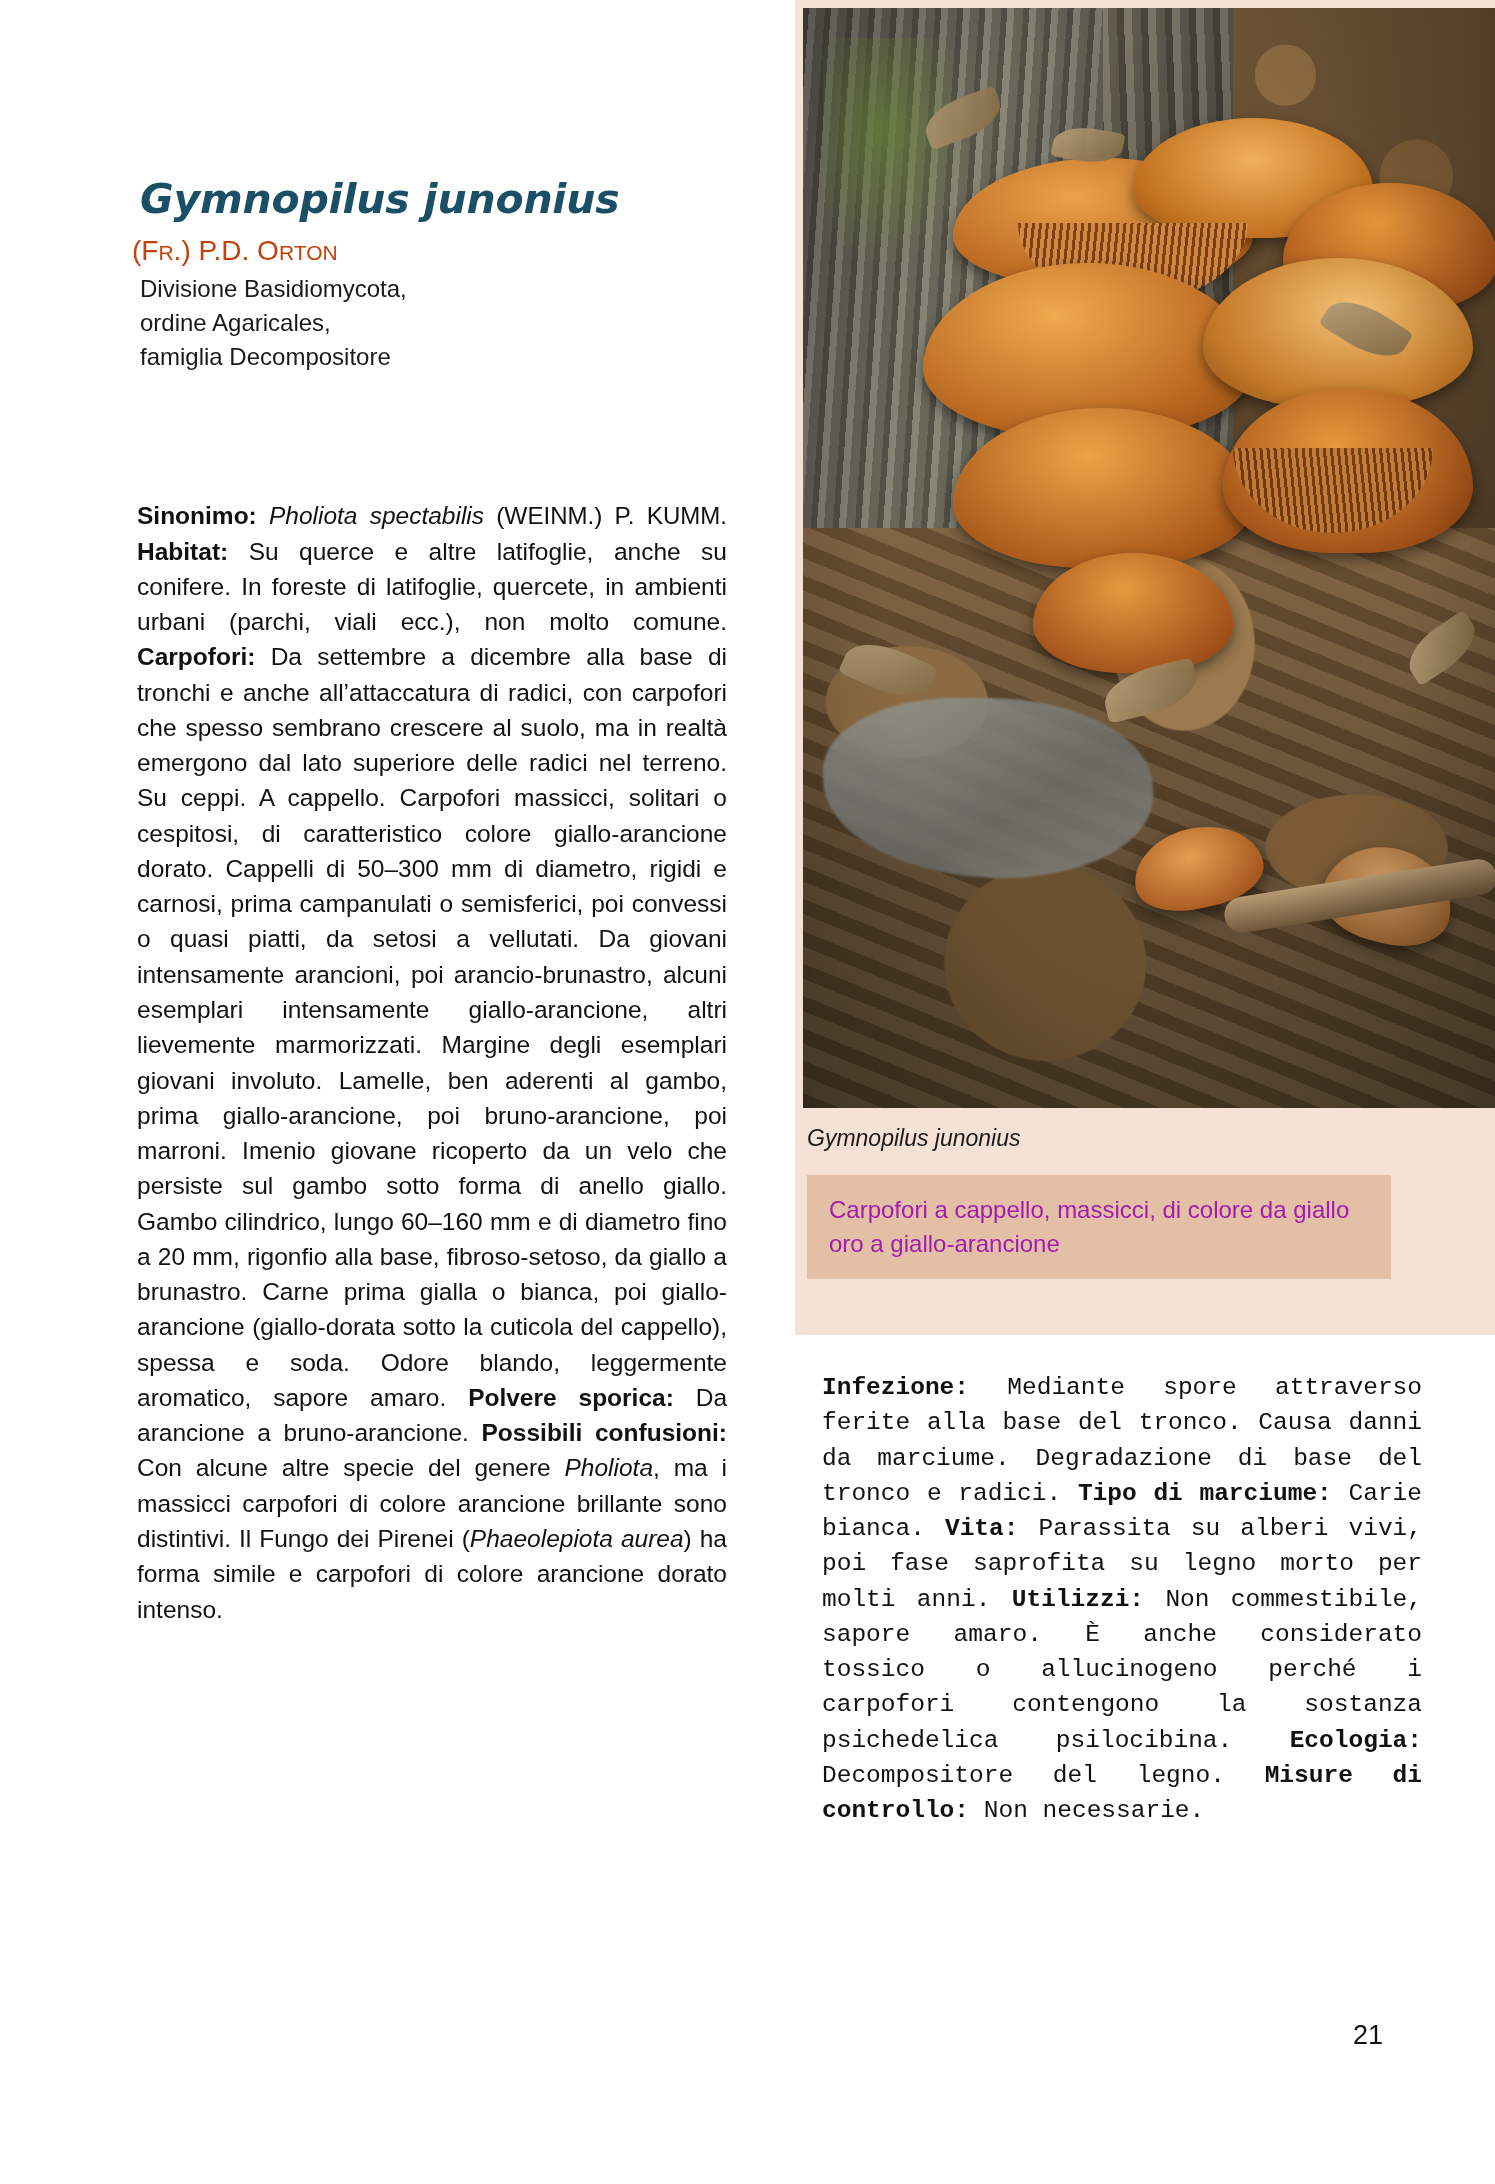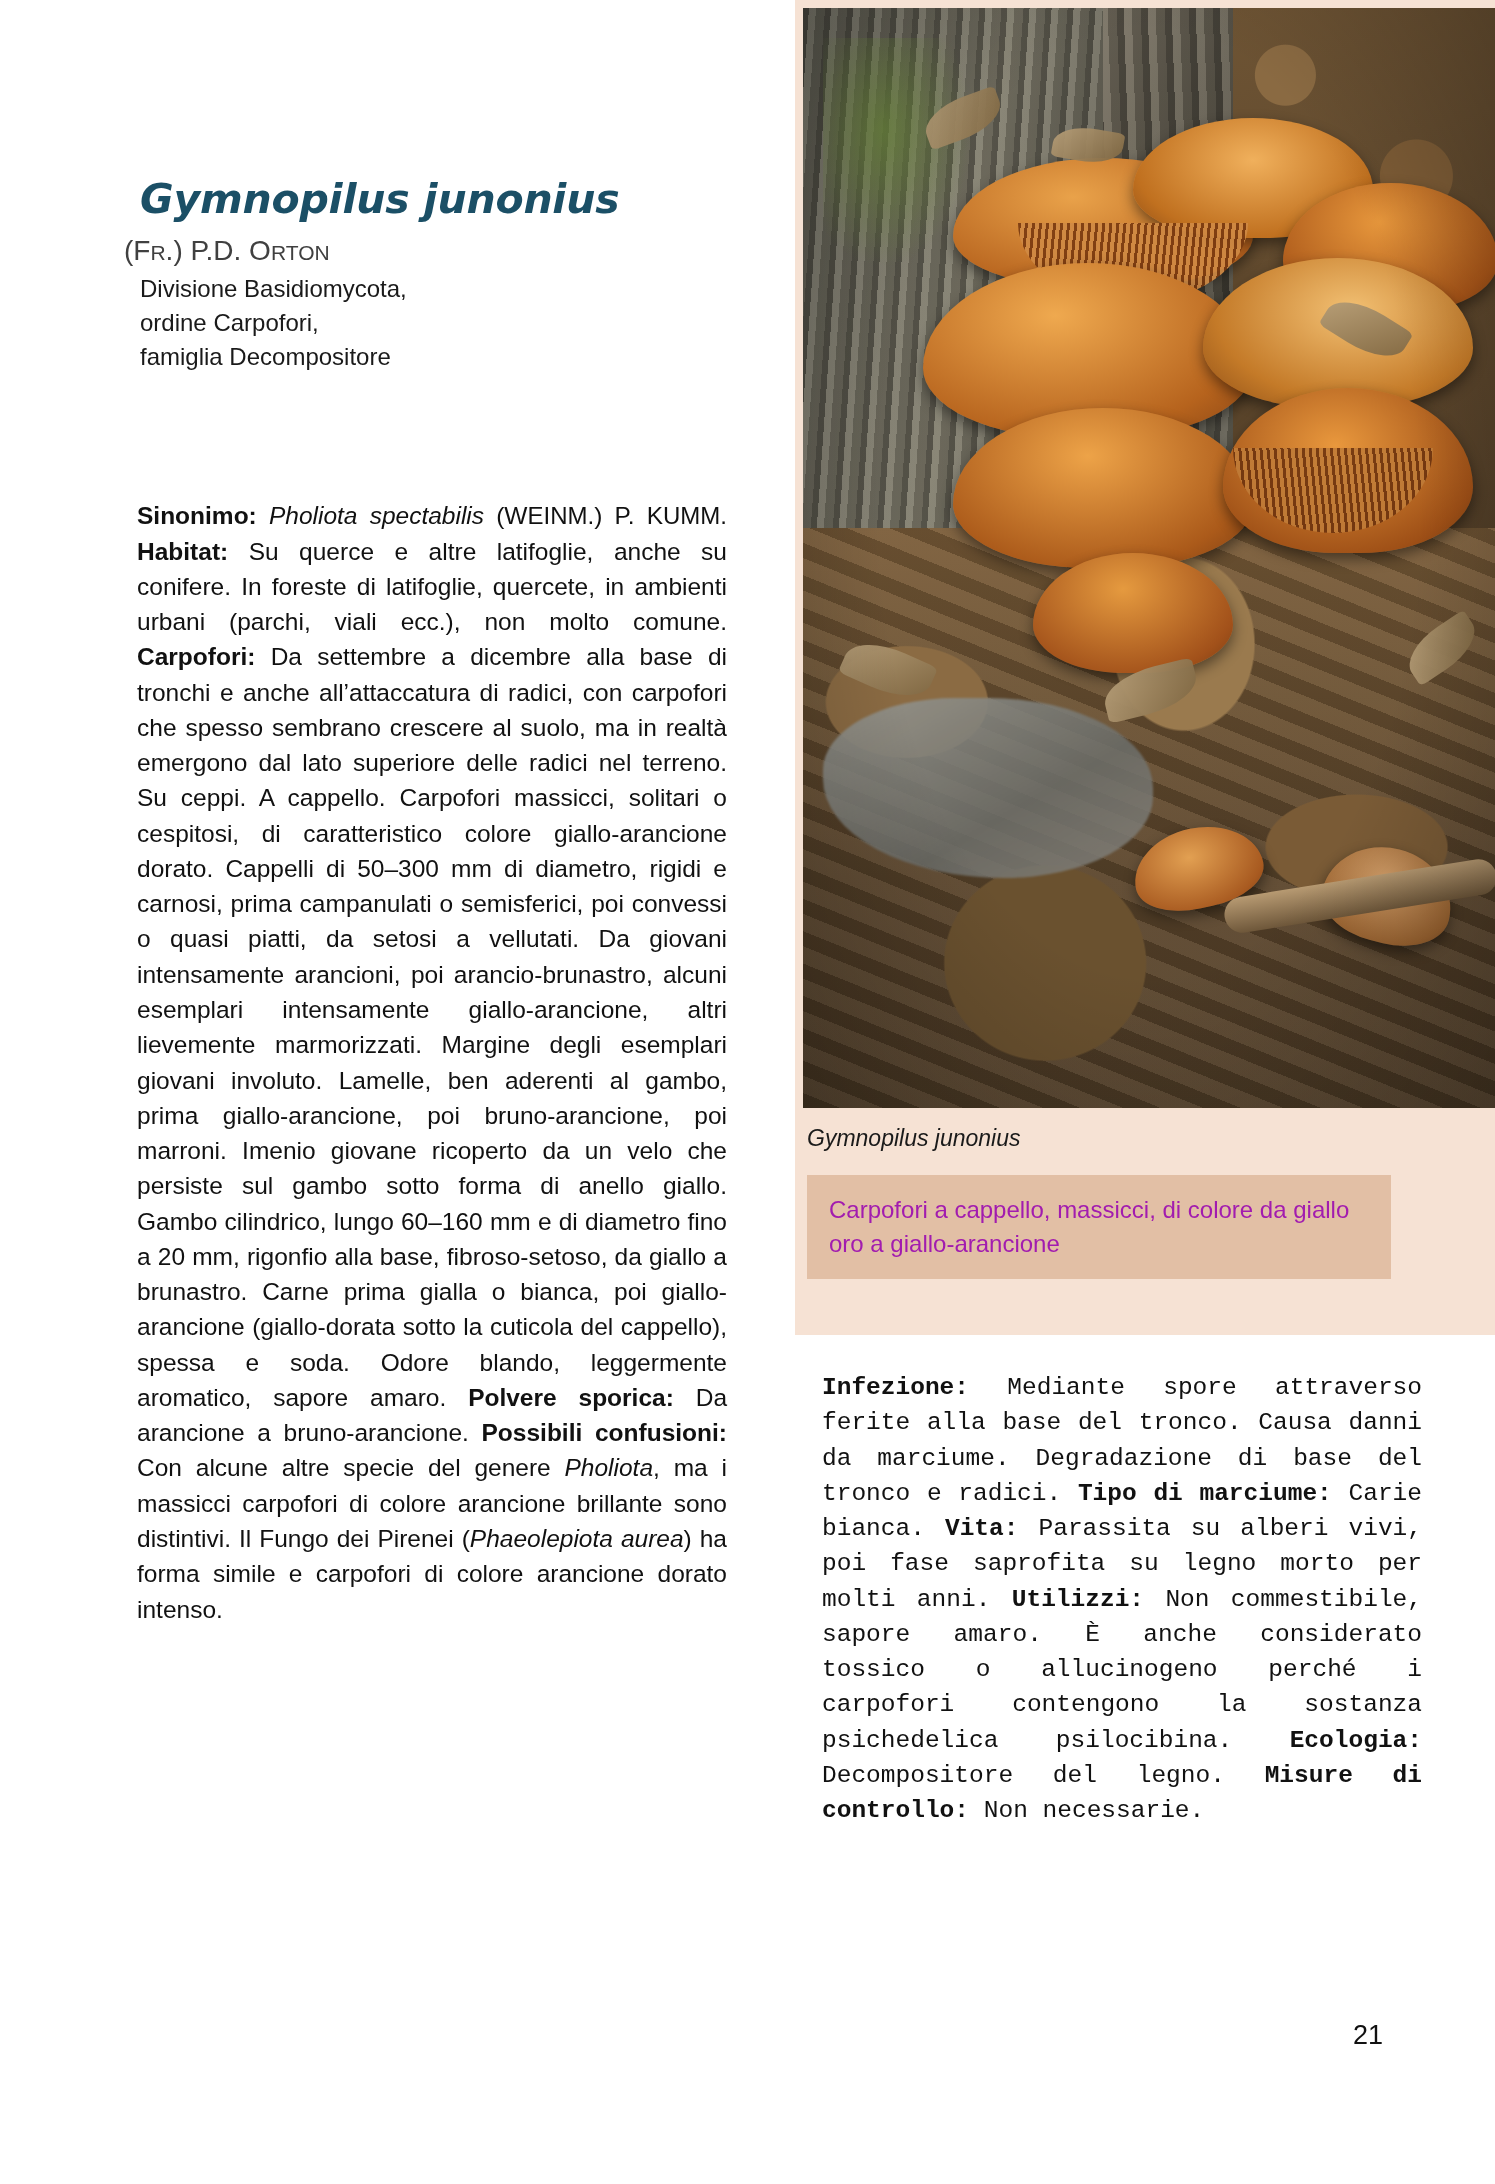--- a/index.html
+++ b/index.html
@@ -165,24 +165,24 @@
     top: 175px;
     font-family: "DejaVu Sans", sans-serif;
     font-style: italic;
     font-weight: bold;
     font-size: 41px;
     color: #1b4f66;
     letter-spacing: -0.2px;
   }
   #authority {
     position: absolute;
-    left: 124px;
+    left: 132px;
     top: 235px;
     font-size: 28px;
-    color: #404040;
+    color: #c2410c;
   }
   #authority .sc { font-size: 21px; }
   #taxonomy {
     position: absolute;
     left: 140px;
     top: 272px;
     font-size: 24px;
     line-height: 1.42;
     color: #1a1a1a;
   }
@@ -262,21 +262,21 @@
 </div>
 
 <div id="title">Gymnopilus junonius</div>
 
 <div id="authority">
   <span>(F</span><span class="sc">R</span><span>.) P.D. O</span><span class="sc">RTON</span>
 </div>
 
 <div id="taxonomy">
   <div>Divisione Basidiomycota,</div>
-  <div>ordine Carpofori,</div>
+  <div>ordine Agaricales,</div>
   <div>famiglia Decompositore</div>
 </div>
 
 <div id="left-body"><span><b>Sinonimo:</b></span><span> <i><i>Pholiota</i> spectabilis</i> (W<span class="sc">EINM.</span>) P. K<span class="sc">UMM.</span></span> <span><b>Habitat:</b></span><span> Su querce e altre latifoglie, anche su conifere. In foreste di latifoglie, quercete, in ambienti urbani (parchi, viali ecc.), non molto comune.</span> <span><b>Carpofori:</b></span><span> Da settembre a dicembre alla base di tronchi e anche all’attaccatura di radici, con carpofori che spesso sembrano crescere al suolo, ma in realtà emergono dal lato superiore delle radici nel terreno. Su ceppi. A cappello. Carpofori massicci, solitari o cespitosi, di caratteristico colore giallo-arancione dorato. Cappelli di 50–300 mm di diametro, rigidi e carnosi, prima campanulati o semisferici, poi convessi o quasi piatti, da setosi a vellutati. Da giovani intensamente arancioni, poi arancio-brunastro, alcuni esemplari intensamente giallo-arancione, altri lievemente marmorizzati. Margine degli esemplari giovani involuto. Lamelle, ben aderenti al gambo, prima giallo-arancione, poi bruno-arancione, poi marroni. Imenio giovane ricoperto da un velo che persiste sul gambo sotto forma di anello giallo. Gambo cilindrico, lungo 60–160 mm e di diametro fino a 20 mm, rigonfio alla base, fibroso-setoso, da giallo a brunastro. Carne prima gialla o bianca, poi giallo-arancione (giallo-dorata sotto la cuticola del cappello), spessa e soda. Odore blando, leggermente aromatico, sapore amaro.</span> <span><b>Polvere sporica:</b></span><span> Da arancione a bruno-arancione.</span> <span><b>Possibili confusioni:</b></span><span> Con alcune altre specie del genere <i>Pholiota</i>, ma i massicci carpofori di colore arancione brillante sono distintivi. Il Fungo dei Pirenei (<i>Phaeolepiota aurea</i>) ha forma simile e carpofori di colore arancione dorato intenso.</span> </div>
 
 <div id="right-body"><span><b>Infezione:</b></span><span> Mediante spore attraverso ferite alla base del tronco. Causa danni da marciume. Degradazione di base del tronco e radici.</span> <span><b>Tipo di marciume:</b></span><span> Carie bianca.</span> <span><b>Vita:</b></span><span> Parassita su alberi vivi, poi fase saprofita su legno morto per molti anni.</span> <span><b>Utilizzi:</b></span><span> Non commestibile, sapore amaro. È anche considerato tossico o allucinogeno perché i carpofori contengono la sostanza psichedelica psilocibina.</span> <span><b>Ecologia:</b></span><span> Decompositore del legno.</span> <span><b>Misure di controllo:</b></span><span> Non necessarie.</span> </div>
 
 <div id="page-number">21</div>
 
 </body></html>

